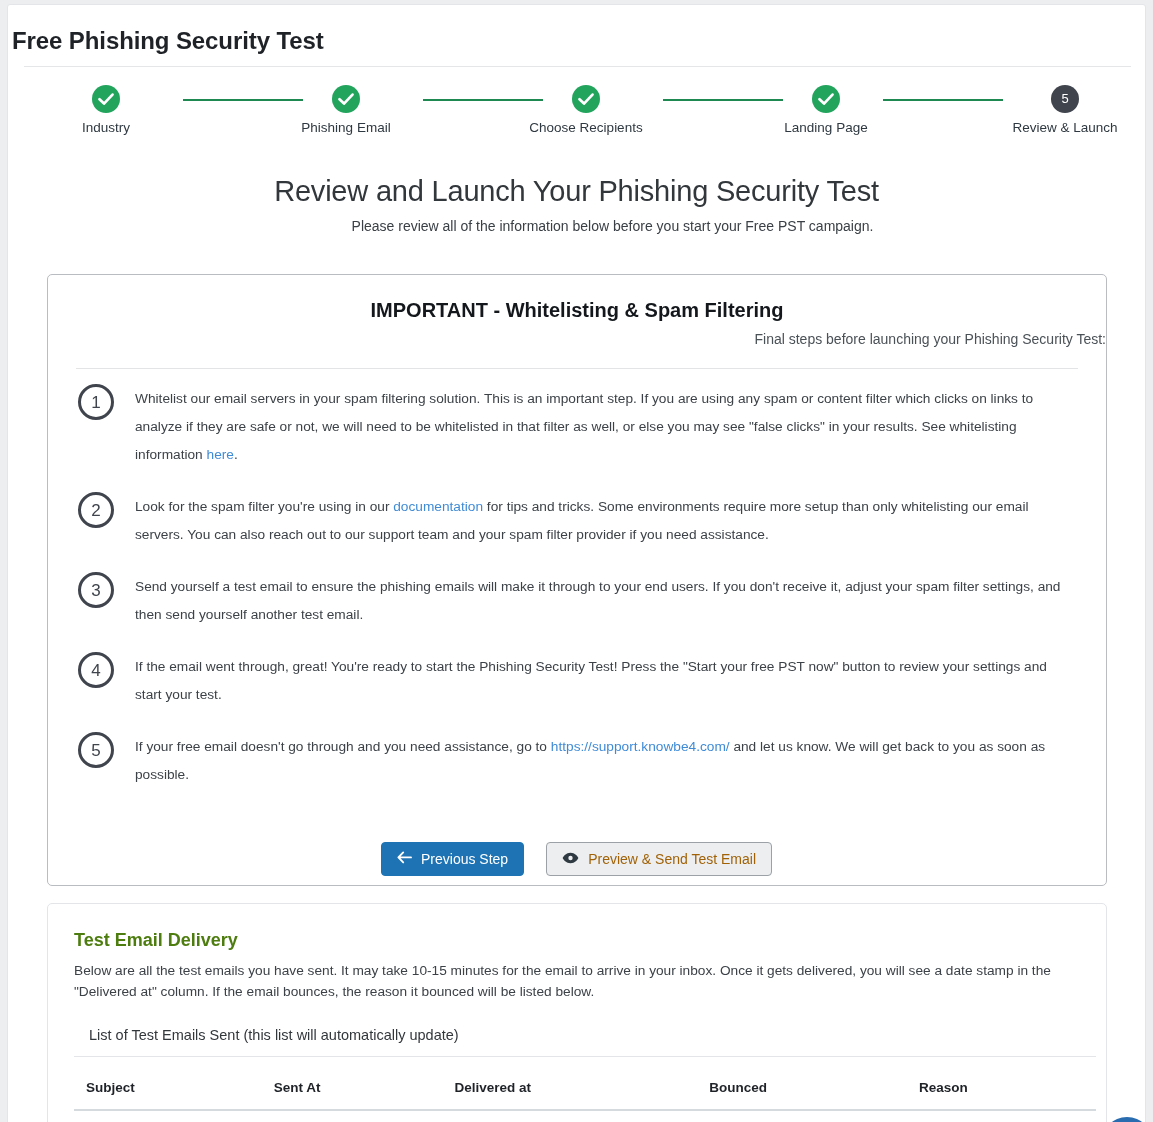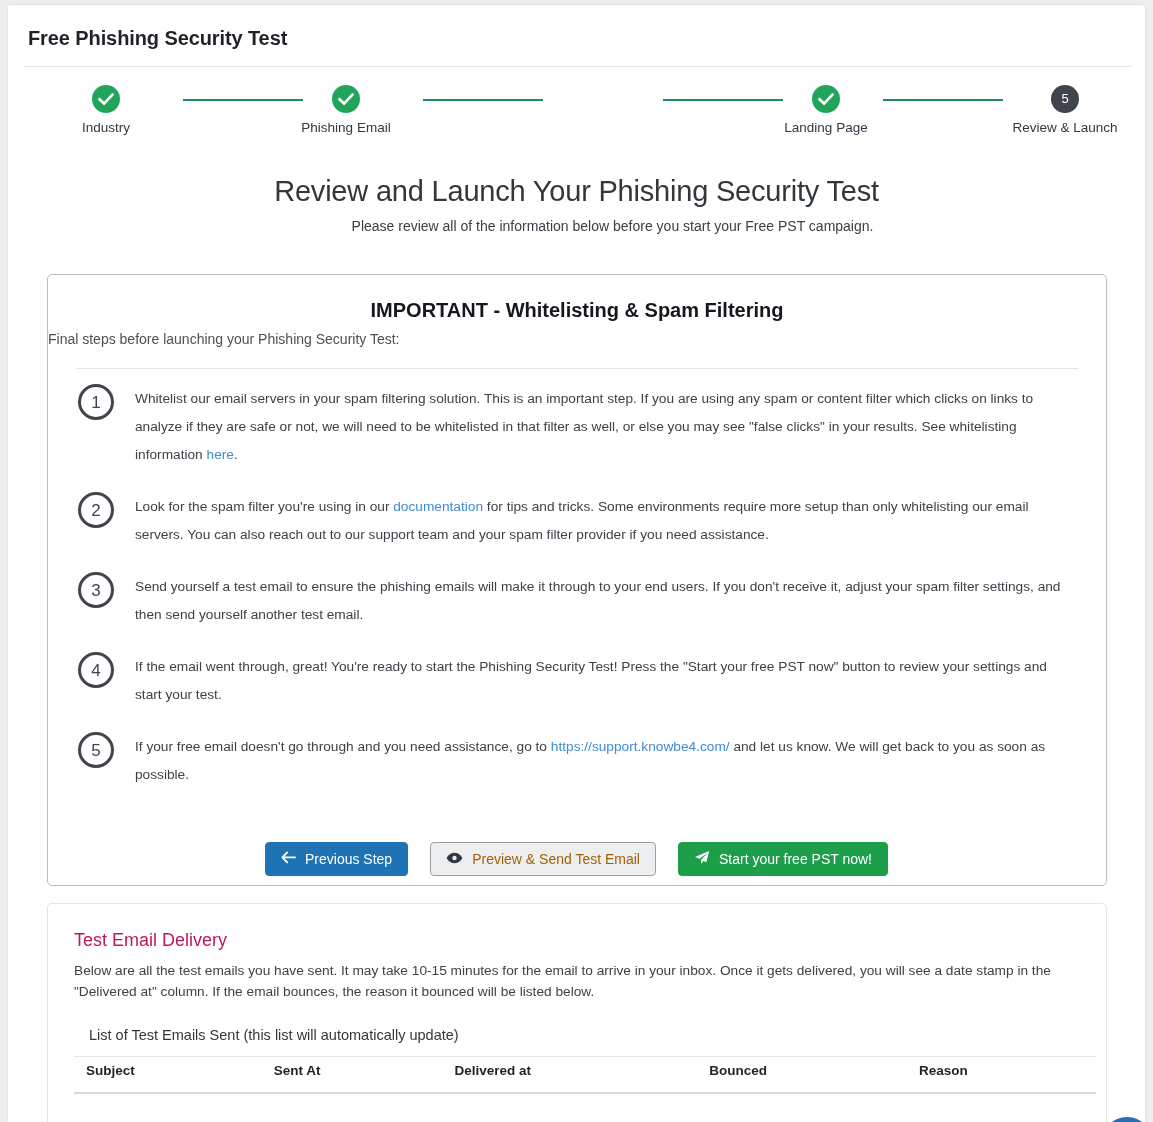--- a/index.html
+++ b/index.html
@@ -23,23 +23,23 @@
     height: 1130px;
     background: #ffffff;
     border: 1px solid #e3e5e8;
     border-radius: 3px;
     box-sizing: border-box;
   }
 
   
   .app-title {
     position: absolute;
-    left: 20px;
+    left: 4px;
     top: 22px;
-    font-size: 20px;
+    font-size: 24px;
     font-weight: bold;
     color: #1f2328;
     letter-spacing: -0.1px;
   }
   .header-rule {
     position: absolute;
     left: 16px;
     top: 61px;
     width: 1107px;
     height: 1px;
@@ -127,21 +127,21 @@
   }
   .imp-title {
     margin-top: 24px;
     text-align: center;
     font-size: 20px;
     font-weight: bold;
     color: #14181c;
   }
   .imp-sub {
     margin-top: 9px;
-    text-align: left;
+    text-align: right;
     font-size: 14px;
     color: #4a5157;
   }
   .imp-rule {
     margin: 21px 28px 0 28px;
     height: 1px;
     background: #e2e4e6;
   }
   .steps-list {
     margin-top: 14px;
@@ -225,22 +225,22 @@
     height: 236px;
     border: 1px solid #e3e5e8;
     border-radius: 5px;
     box-sizing: border-box;
     background: #ffffff;
     overflow: hidden;
   }
   .delivery-inner { padding: 26px 26px 0 26px; }
   .delivery-title {
     font-size: 18px;
-    font-weight: normal;
-    color: #be185d;
+    font-weight: bold;
+    color: #4d7c0f;
     margin: 0 0 9px 0;
   }
   .delivery-desc {
     font-size: 13.7px;
     line-height: 21px;
     color: #3c4248;
     margin: 0;
   }
   .delivery-listlabel {
     margin-top: 25px;
@@ -251,21 +251,21 @@
   table.delivery-table {
     margin-top: 13px;
     width: 1022px;
     border-collapse: collapse;
   }
   table.delivery-table th {
     text-align: left;
     font-size: 13.5px;
     font-weight: bold;
     color: #1f2328;
-    padding: 6px 0 14px 0;
+    padding: 23px 0 14px 0;
     border-top: 1px solid #e3e5e8;
     border-bottom: 2px solid #d4dade;
   }
   .col-subject  { width: 190px; padding-left: 12px !important; }
   .col-sentat   { width: 183px; }
   .col-delivered{ width: 258px; }
   .col-bounced  { width: 212px; }
   .col-reason   { width: 179px; }
 
   
@@ -305,20 +305,28 @@
 
     <div class="step" style="left:242px;">
       <div class="step-bubble done">
         <svg class="check-svg" width="28" height="28" viewBox="0 0 28 28" aria-hidden="true">
           <path d="M7.5 14.3 L12 18.6 L20.5 9.6" fill="none" stroke="#ffffff" stroke-width="2.7" stroke-linecap="round" stroke-linejoin="round"></path>
         </svg>
       </div>
       <div class="step-label">Phishing Email</div>
     </div>
 
+    <div class="step" style="left:482px;">
+      <div class="step-bubble done">
+        <svg class="check-svg" width="28" height="28" viewBox="0 0 28 28" aria-hidden="true">
+          <path d="M7.5 14.3 L12 18.6 L20.5 9.6" fill="none" stroke="#ffffff" stroke-width="2.7" stroke-linecap="round" stroke-linejoin="round"></path>
+        </svg>
+      </div>
+      <div class="step-label">Choose Recipients</div>
+    </div>
 
     <div class="step" style="left:722px;">
       <div class="step-bubble done">
         <svg class="check-svg" width="28" height="28" viewBox="0 0 28 28" aria-hidden="true">
           <path d="M7.5 14.3 L12 18.6 L20.5 9.6" fill="none" stroke="#ffffff" stroke-width="2.7" stroke-linecap="round" stroke-linejoin="round"></path>
         </svg>
       </div>
       <div class="step-label">Landing Page</div>
     </div>
 
@@ -380,28 +388,20 @@
     <div class="btn btn-preview">
       <span>
         <svg width="17" height="12" viewBox="0 0 17 12" aria-hidden="true">
           <path d="M8.5 0.8 C4.2 0.8 1.3 4.2 0.7 6 C1.3 7.8 4.2 11.2 8.5 11.2 C12.8 11.2 15.7 7.8 16.3 6 C15.7 4.2 12.8 0.8 8.5 0.8 Z" fill="#2f3941"></path>
           <circle cx="8.5" cy="6" r="2.2" fill="#eceef0"></circle>
         </svg>
       </span>
       <span>Preview &amp; Send Test Email</span>
     </div>
 
-    <div class="btn btn-start">
-      <span>
-        <svg width="16" height="15" viewBox="0 0 16 15" aria-hidden="true">
-          <path d="M15.2 1.0 L0.9 7.0 L5.6 8.7 L13.6 2.7 L7.1 9.9 L7.1 13.9 L9.4 11.0 L12.3 12.3 Z" fill="#ffffff"></path>
-        </svg>
-      </span>
-      <span>Start your free PST now!</span>
-    </div>
 
   </div>
 
   <div class="delivery-card">
     <div class="delivery-inner">
       <div class="delivery-title">Test Email Delivery</div>
       <div class="delivery-desc">Below are all the test emails you have sent. It may take 10-15 minutes for the email to arrive in your inbox. Once it gets delivered, you will see a date stamp in the "Delivered at" column. If the email bounces, the reason it bounced will be listed below.</div>
       <div class="delivery-listlabel">List of Test Emails Sent (this list will automatically update)</div>
 
       <table class="delivery-table">

